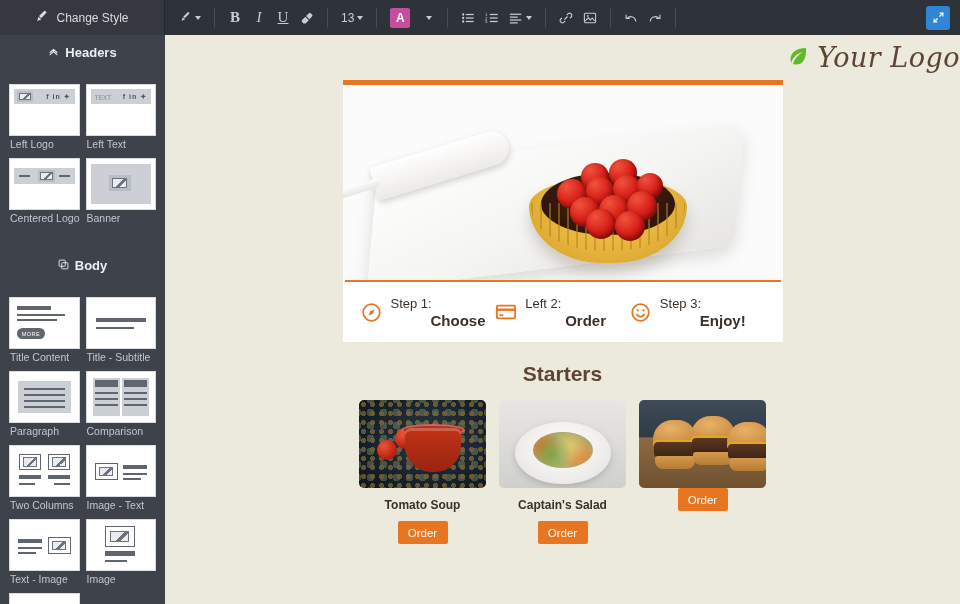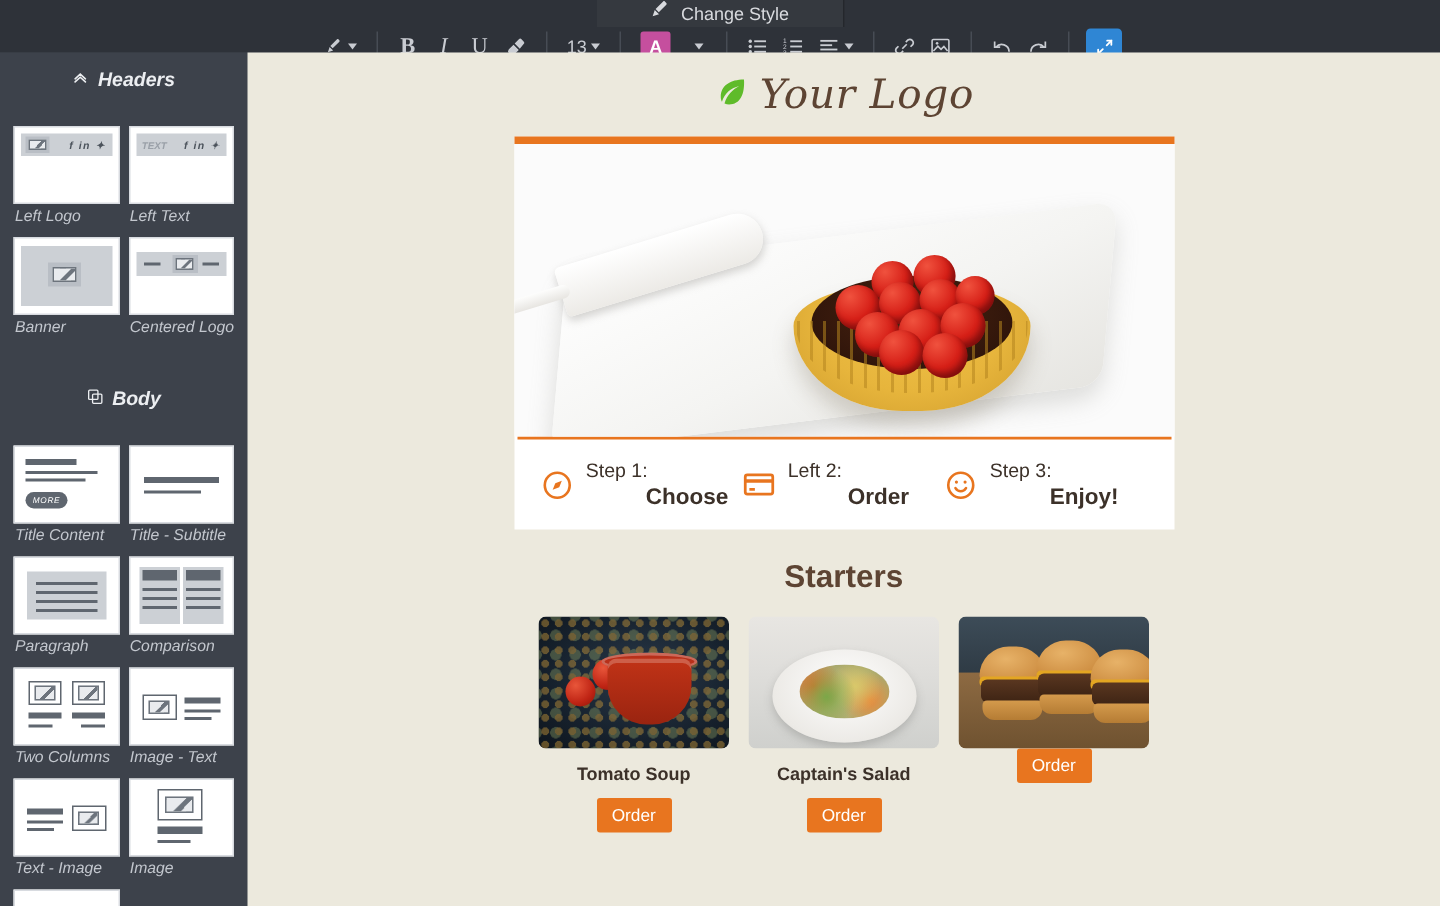--- a/index.html
+++ b/index.html
@@ -8,21 +8,21 @@
     overflow: hidden;
     font-family: "Liberation Sans", sans-serif;
     background: #3b4049;
   }
 
   
   .toolbar {
     position: absolute; top: 0; left: 0;
     width: 960px; height: 35px;
     background: #2e3239;
-    display: flex; align-items: center; flex-direction: column;
+    display: flex; align-items: center;
   }
   .tb-style-zone {
     width: 165px; height: 35px;
     background: #35393f;
     display: flex; align-items: center; justify-content: center;
     gap: 8px;
     border-right: 1px solid #24272c;
   }
   .tb-style-zone .lbl {
     color: #d8dade; font-size: 12px;
@@ -63,21 +63,20 @@
     display: flex; align-items: center; justify-content: center;
     cursor: pointer;
   }
 
   
   .sidebar {
     position: absolute; top: 35px; left: 0;
     width: 165px; height: 569px;
     background: #3d424b;
     overflow: hidden;
-    font-style: italic;
   }
   .sb-section {
     display: flex; align-items: center; justify-content: center;
     gap: 6px;
     color: #eceef1; font-size: 13px; font-weight: bold;
     padding: 10px 0 8px 0;
   }
   .sb-grid {
     display: flex; flex-wrap: wrap;
     padding: 16px 6px;
@@ -122,21 +121,21 @@
   .th-hline { position: absolute; background: #5f666f; height: 1px; }
 
   
   .canvas {
     position: absolute; top: 35px; left: 165px;
     width: 795px; height: 569px;
     background: #ece9dd;
     overflow: hidden;
   }
   .logo-row {
-    height: 56px; display: flex; align-items: center; justify-content: center;
+    height: 45px; display: flex; align-items: center; justify-content: flex-end;
     gap: 7px;
   }
   .logo-text {
     font-family: "DejaVu Serif", serif;
     font-style: italic;
     font-size: 27px;
     color: #5d4433;
     letter-spacing: .5px;
   }
 
@@ -460,34 +459,34 @@
       <div class="sb-thumb">
         <div class="th-box" style="left:4px;top:4px;right:4px;height:15px;"></div>
         <div class="th-text" style="left:8px;top:9px;">TEXT</div>
         <div class="th-social" style="right:8px;top:8px;">f in ✦</div>
       </div>
       <div class="sb-label">Left Text</div>
     </div>
 
     <div class="sb-item">
       <div class="sb-thumb">
-        <div class="th-box" style="left:4px;top:5px;right:4px;bottom:5px;"></div>
-        <div class="th-imgicon" style="left:22px;top:16px;width:22px;height:16px;background:#b9bec5;"></div>
-      </div>
-      <div class="sb-label">Banner</div>
-    </div>
-
-    <div class="sb-item">
-      <div class="sb-thumb">
         <div class="th-box" style="left:4px;top:9px;right:4px;height:16px;"></div>
         <div class="th-bar" style="left:9px;top:16px;width:11px;height:2px;"></div>
         <div class="th-imgicon" style="left:28px;top:11px;width:17px;height:12px;background:#b9bec5;"></div>
         <div class="th-bar" style="right:9px;top:16px;width:11px;height:2px;"></div>
       </div>
       <div class="sb-label">Centered Logo</div>
+    </div>
+
+    <div class="sb-item">
+      <div class="sb-thumb">
+        <div class="th-box" style="left:4px;top:5px;right:4px;bottom:5px;"></div>
+        <div class="th-imgicon" style="left:22px;top:16px;width:22px;height:16px;background:#b9bec5;"></div>
+      </div>
+      <div class="sb-label">Banner</div>
     </div>
   </div>
 
   <div class="sb-section">
     <span>
       <svg width="11" height="11" viewBox="0 0 16 16" fill="none" stroke="#eceef1" stroke-width="1.3">
         <rect x="1.6" y="1.6" width="9" height="9" rx="1"></rect>
         <rect x="5.4" y="5.4" width="9" height="9" rx="1"></rect>
       </svg>
     </span>

